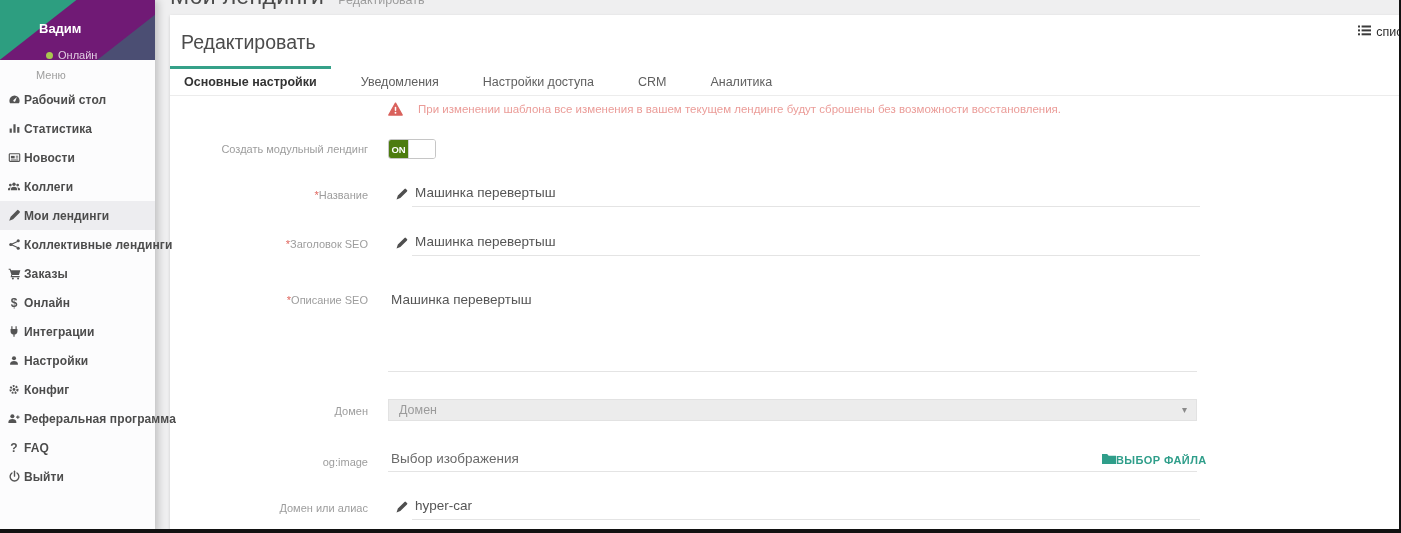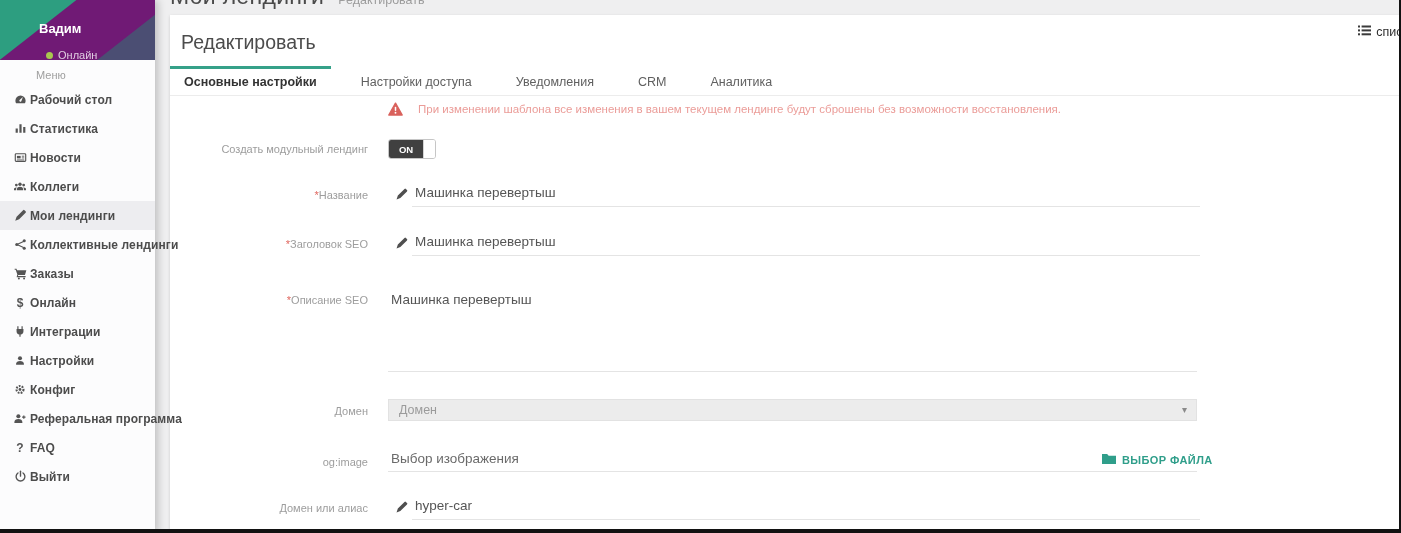--- a/index.html
+++ b/index.html
@@ -14,21 +14,21 @@
            box-shadow:3px 0 8px rgba(0,0,0,.20);}
   .sb-header{position:relative;height:60px;background:#701a75;overflow:hidden;}
   .deco-a{position:absolute;width:150px;height:95px;background:#2d9e80;transform:rotate(-38deg);left:-70px;top:-52px;}
   .deco-b{position:absolute;width:240px;height:54px;background:rgba(31,142,113,.45);transform:rotate(-38deg);left:30px;top:26px;}
   .sb-user{position:absolute;left:39px;top:21px;color:#fff;font-size:13px;font-weight:bold;z-index:2;}
   .sb-status{position:absolute;left:46px;top:49px;display:flex;align-items:center;gap:5px;z-index:2;}
   .sb-dot{width:7px;height:7px;border-radius:50%;background:#a9c74f;}
   .sb-status span{font-size:11px;color:rgba(255,255,255,.78);}
   .menu-label{padding:9px 0 0 36px;font-size:11px;color:#9e9e9e;line-height:12px;}
   .menu{list-style:none;margin:4px 0 0 0;padding:0;}
-  .menu li{height:29px;display:flex;align-items:center;padding-left:13px;cursor:pointer;}
+  .menu li{height:29px;display:flex;align-items:center;padding-left:7px;cursor:pointer;}
   .menu li.active{background:#ededf0;}
   .menu .mi-icon{width:14px;margin-right:3px;display:inline-flex;justify-content:center;align-items:center;
                  font-size:12px;font-weight:bold;color:#545454;flex:none;}
   .menu .mi-icon svg{display:block;}
   .menu .mi-label{font-size:12px;font-weight:bold;color:#4c4c4c;white-space:nowrap;letter-spacing:.1px;}
 
   
   .page-heading{position:absolute;left:170px;top:-17px;display:flex;align-items:baseline;gap:14px;z-index:5;}
   .ph-title{font-size:23px;font-weight:500;color:#4a4a4a;letter-spacing:.3px;}
   .ph-crumb{font-size:12.5px;color:#9c9c9c;}
@@ -58,27 +58,27 @@
   .uval{position:absolute;left:242px;width:785px;font-size:13.5px;color:#555;
         padding:0 0 6px 3px;border-bottom:1px solid #e4e4e4;cursor:text;white-space:nowrap;overflow:hidden;}
   .tarea{position:absolute;left:218px;width:809px;height:80px;box-sizing:border-box;font-size:13.5px;color:#555;
          padding-left:3px;border-bottom:1px solid #e4e4e4;cursor:text;}
   .select{position:absolute;left:218px;width:809px;height:22px;box-sizing:border-box;background:#ececec;
           border:1px solid #e2e2e2;font-size:12.5px;color:#9b9b9b;line-height:20px;padding-left:10px;cursor:pointer;}
   .select .caret{position:absolute;right:9px;top:0;line-height:20px;font-size:10px;color:#8a8a8a;}
   .plainval{position:absolute;left:218px;width:700px;font-size:13.5px;color:#6a6a6a;
             padding:0 0 4px 3px;white-space:nowrap;cursor:text;}
   .og-line{position:absolute;left:218px;width:809px;top:20px;border-bottom:1px solid #e4e4e4;}
-  .file-btn{position:absolute;left:932px;top:2px;display:flex;align-items:center;gap:6px;cursor:pointer;
+  .file-btn{position:absolute;left:932px;top:2px;display:flex;align-items:center;cursor:pointer;
             font-size:11px;font-weight:bold;color:#2f9e8a;letter-spacing:.4px;}
 
   
   .toggle{position:absolute;left:218px;top:0;width:48px;height:20px;border:1px solid #c6c6c6;border-radius:3px;
           display:flex;overflow:hidden;cursor:pointer;background:#fff;box-sizing:border-box;}
-  .ton{width:34px;background:#404040;color:#fff;font-size:9.5px;font-weight:bold;
+  .ton{width:19px;background:#4d7c0f;color:#fff;font-size:9.5px;font-weight:bold;
        display:flex;align-items:center;justify-content:center;}
   .tknob{flex:1;background:#fff;border-left:1px solid #d5d5d5;}
 </style>
 </head>
 <body>
 
 <div class="screen">
 
   <div class="page-heading">
     <span class="ph-title">Мои лендинги</span>
@@ -247,24 +247,24 @@
           </svg>
       </span>
       <span>список</span>
     </div>
 
     <div class="tabs" id="tabs">
         <div class="tab active">
           <span>Основные настройки</span>
         </div>
         <div class="tab">
+          <span>Уведомления</span>
+        </div>
+        <div class="tab">
           <span>Настройки доступа</span>
-        </div>
-        <div class="tab">
-          <span>Уведомления</span>
         </div>
         <div class="tab">
           <span>CRM</span>
         </div>
         <div class="tab">
           <span>Аналитика</span>
         </div>
       </div>
 
     <div class="warning">

